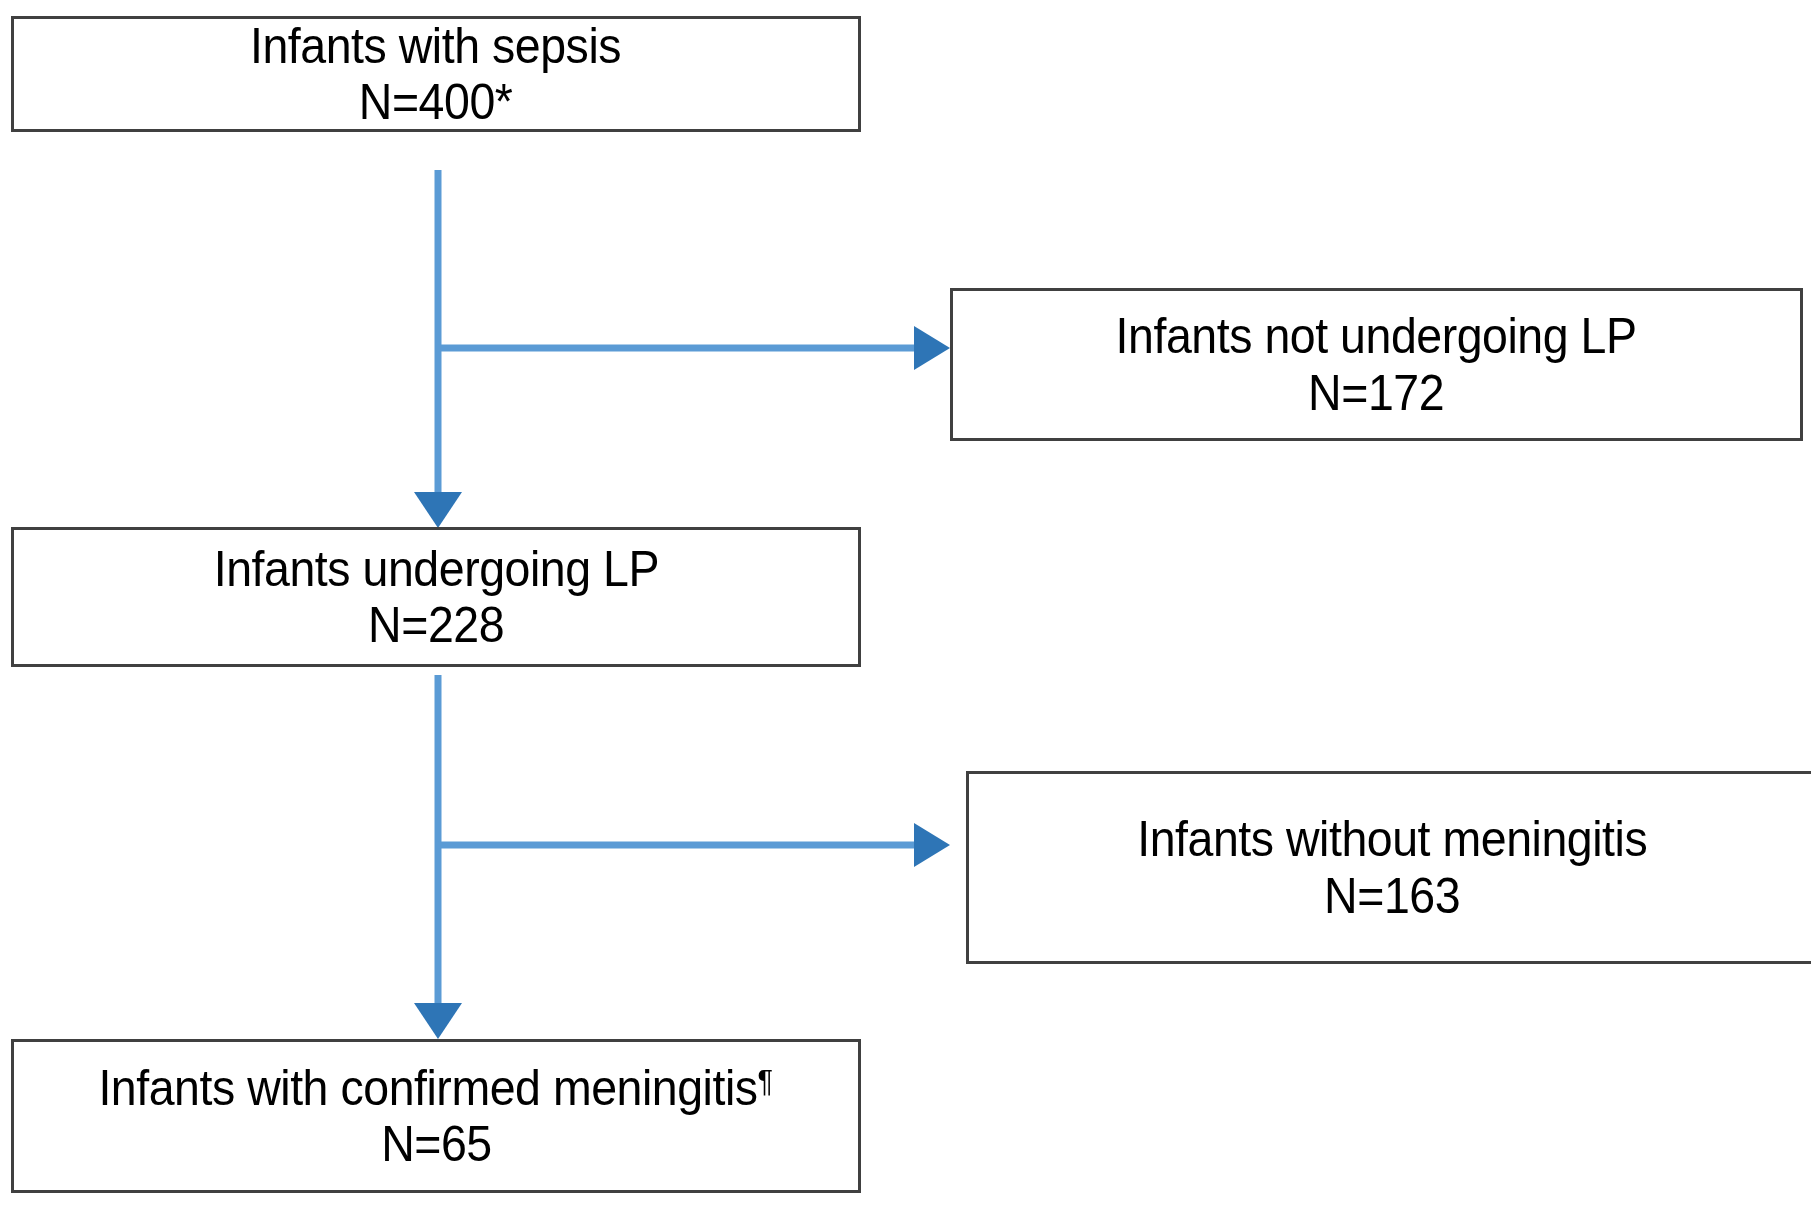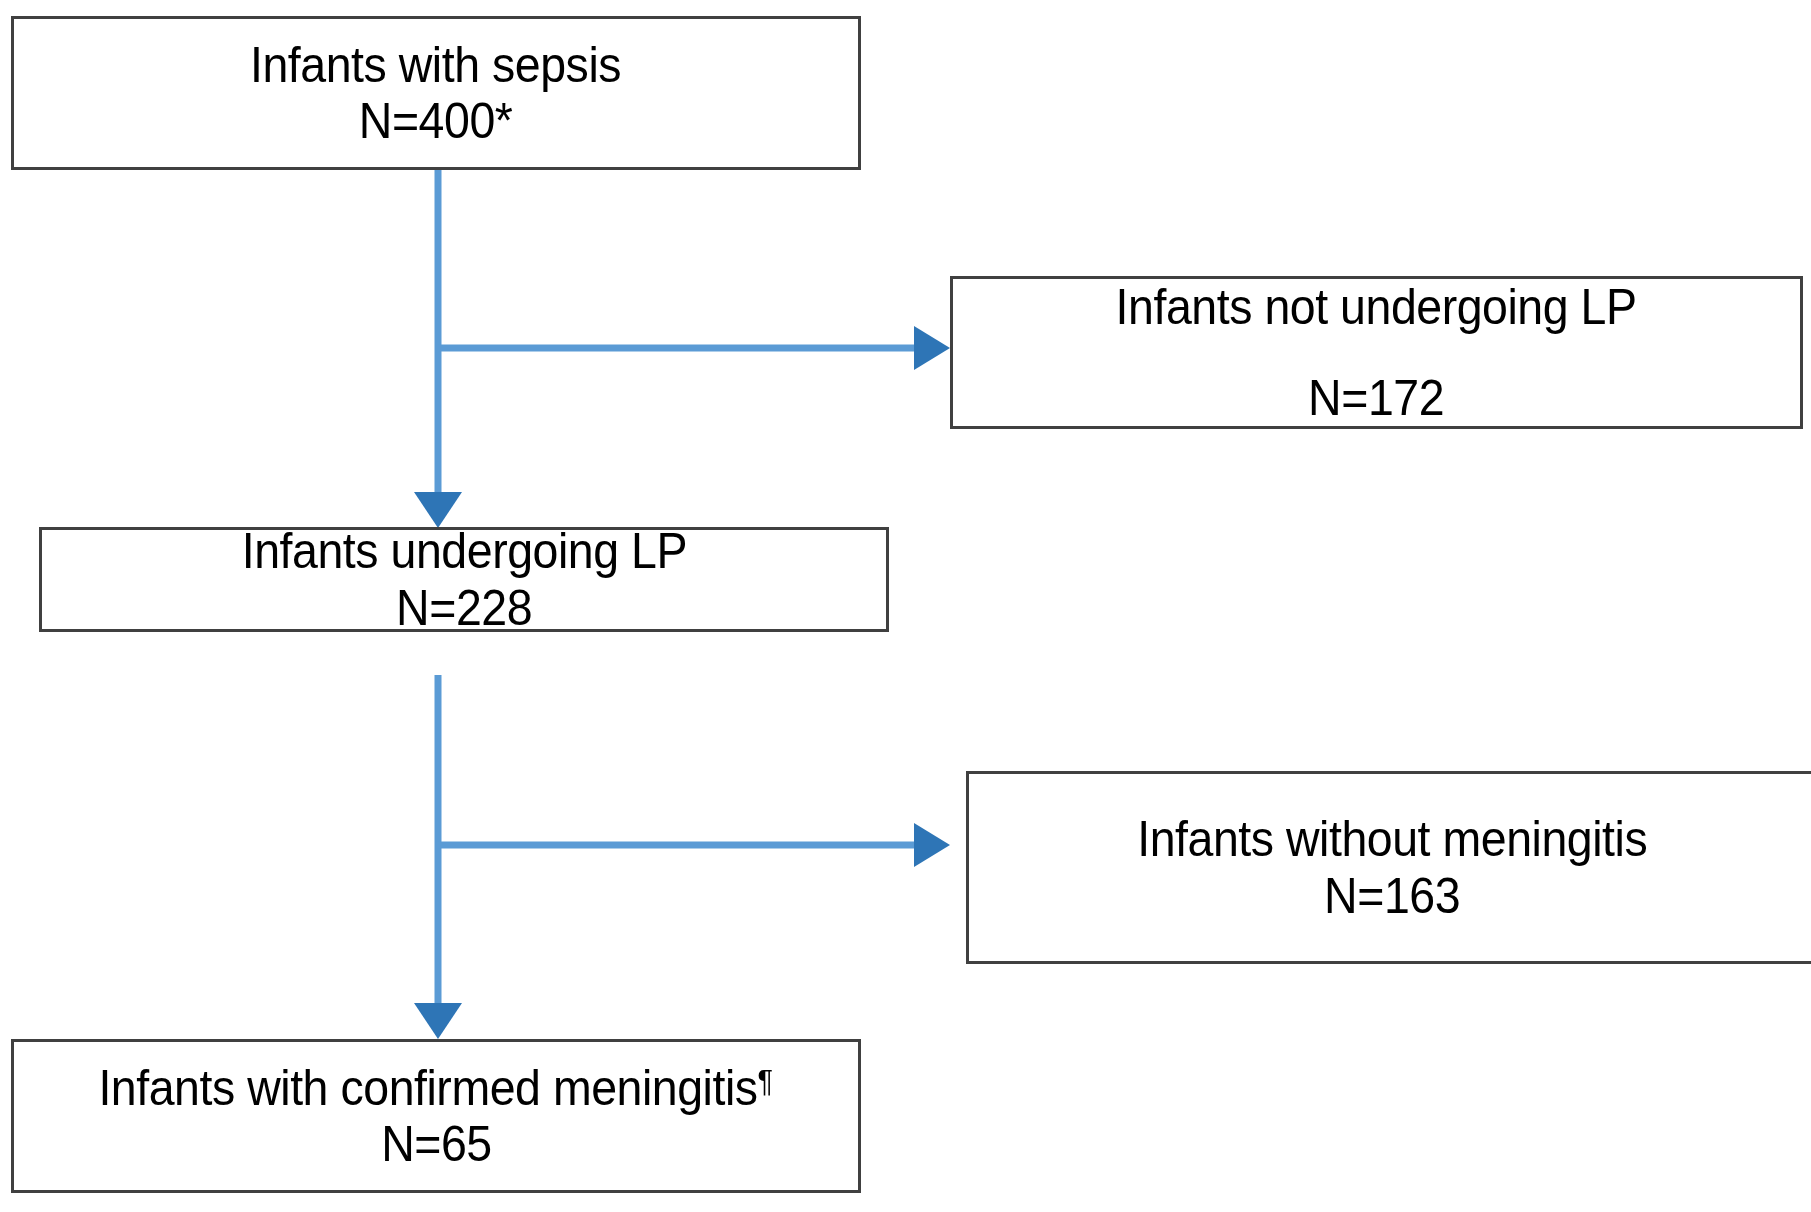--- a/index.html
+++ b/index.html
@@ -40,23 +40,23 @@
     white-space: nowrap;
     transform: scaleX(0.93);
   }
   .flow-box .sup-mark {
     font-size: 0.62em;
     vertical-align: 0.42em;
     letter-spacing: 0;
   }
 
   
-  #box-sepsis          { left: 11px;  top: 16px;   width: 850px; height: 154px; }
-  #box-not-lp          { left: 950px; top: 276px;  width: 853px; height: 153px; justify-content: space-between; }
-  #box-undergoing-lp   { left: 11px;  top: 527px;  width: 850px; height: 105px; margin-left: 28px; }
+  #box-sepsis          { left: 11px;  top: 16px;   width: 850px; height: 116px; }
+  #box-not-lp          { left: 950px; top: 288px;  width: 853px; height: 153px; }
+  #box-undergoing-lp   { left: 11px;  top: 527px;  width: 850px; height: 140px; }
   #box-without-mening  { left: 950px; top: 771px;  width: 853px; height: 193px; margin-left: 16px; }
   #box-confirmed-mening{ left: 11px;  top: 1039px; width: 850px; height: 154px; text-align: right; }
 
   
   #connectors {
     position: absolute;
     left: 0;
     top: 0;
     width: 1811px;
     height: 1212px;

